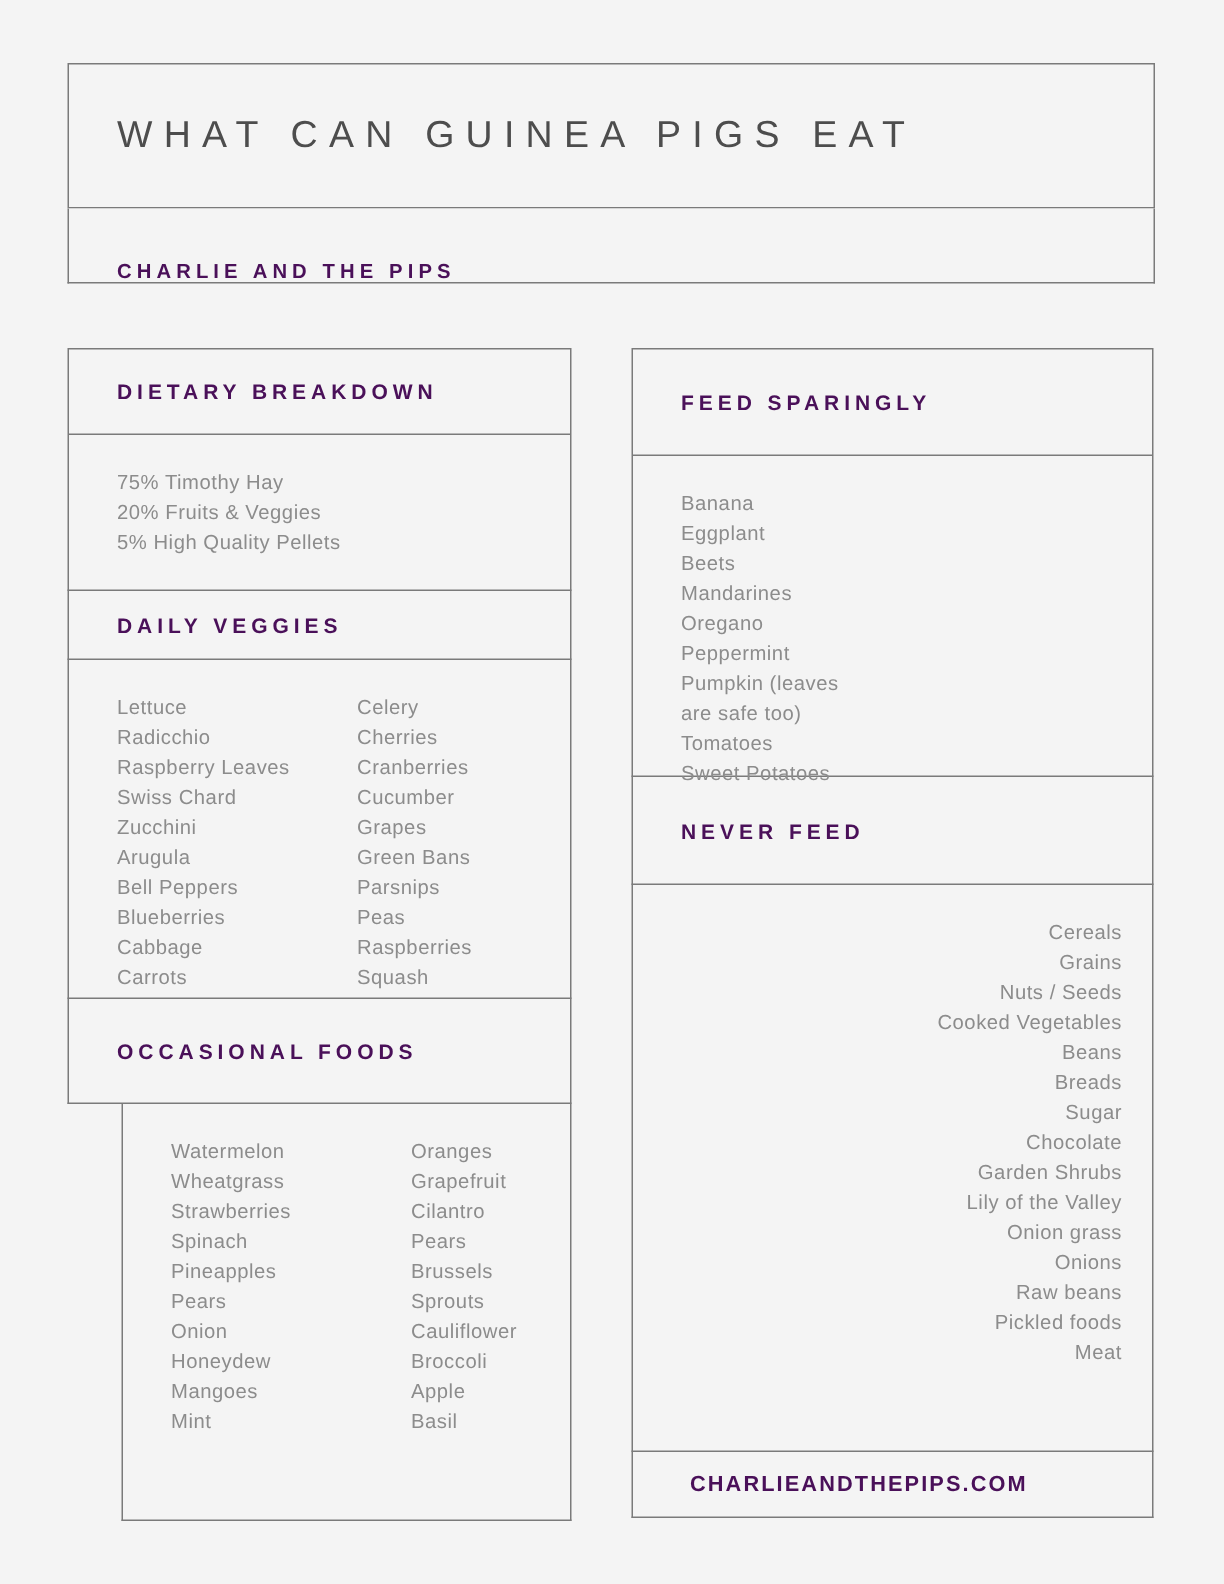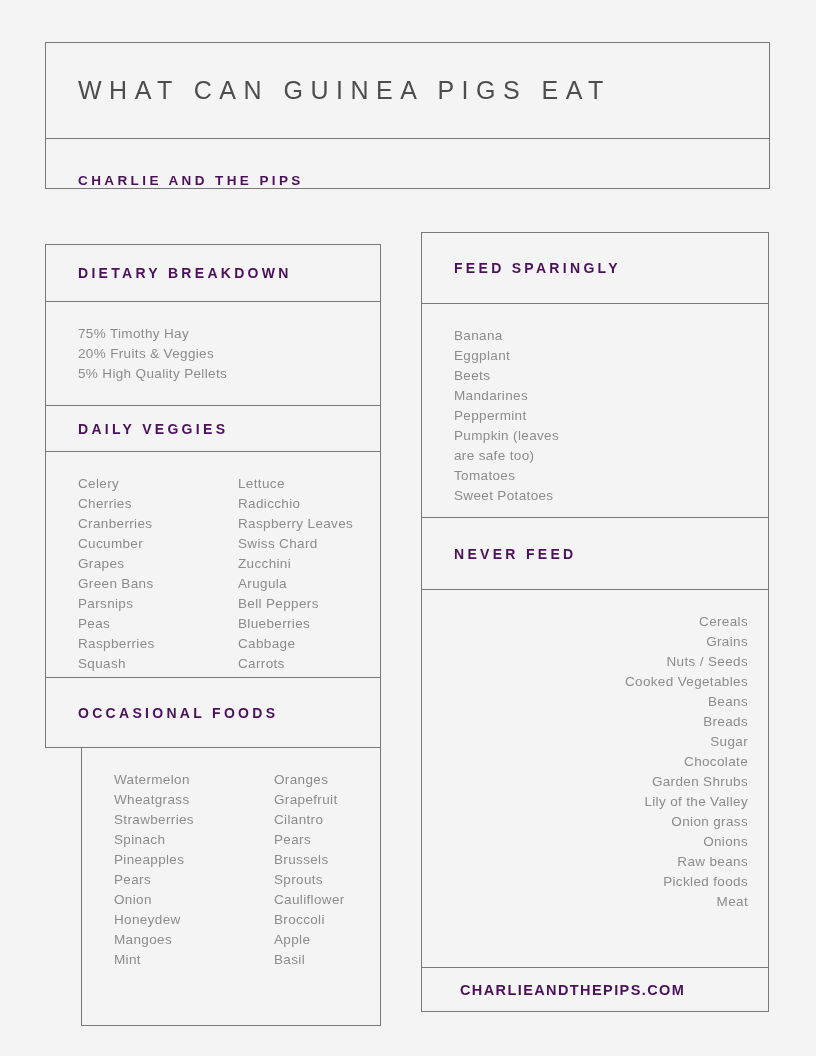--- a/index.html
+++ b/index.html
@@ -78,21 +78,21 @@
     box-sizing: border-box;
   }
   .sec-head-title {
     font-size: 14px;
     letter-spacing: 3.3px;
     font-weight: 700;
     color: #4a1059;
     padding-left: 32px;
     white-space: nowrap;
   }
-  .h-58 { height: 58px; margin-top: 12px; }
+  .h-58 { height: 58px; }
   .h-46 { height: 46px; }
   .h-70 { height: 70px; }
   .h-72 { height: 72px; }
 
   
   .sec-body {
     box-sizing: border-box;
     padding: 22px 20px 20px 32px;
   }
 
@@ -163,44 +163,44 @@
         <li>20% Fruits &amp; Veggies</li>
         <li>5% High Quality Pellets</li>
       </ul>
     </div>
 
     <div class="box sec-head h-46">
       <div class="sec-head-title">DAILY VEGGIES</div>
     </div>
     <div class="box sec-body body-veggies">
       <div class="two-col">
+        <ul class="plain-list">
+          <li>Lettuce</li>
+          <li>Radicchio</li>
+          <li>Raspberry Leaves</li>
+          <li>Swiss Chard</li>
+          <li>Zucchini</li>
+          <li>Arugula</li>
+          <li>Bell Peppers</li>
+          <li>Blueberries</li>
+          <li>Cabbage</li>
+          <li>Carrots</li>
+        </ul>
         <ul class="plain-list">
           <li>Celery</li>
           <li>Cherries</li>
           <li>Cranberries</li>
           <li>Cucumber</li>
           <li>Grapes</li>
           <li>Green Bans</li>
           <li>Parsnips</li>
           <li>Peas</li>
           <li>Raspberries</li>
           <li>Squash</li>
         </ul>
-        <ul class="plain-list">
-          <li>Lettuce</li>
-          <li>Radicchio</li>
-          <li>Raspberry Leaves</li>
-          <li>Swiss Chard</li>
-          <li>Zucchini</li>
-          <li>Arugula</li>
-          <li>Bell Peppers</li>
-          <li>Blueberries</li>
-          <li>Cabbage</li>
-          <li>Carrots</li>
-        </ul>
       </div>
     </div>
 
     <div class="box sec-head h-70">
       <div class="sec-head-title">OCCASIONAL FOODS</div>
     </div>
     <div class="box sec-body body-occ">
       <div class="two-col">
         <ul class="plain-list">
           <li>Watermelon</li>
@@ -235,20 +235,21 @@
 
     <div class="box sec-head h-72">
       <div class="sec-head-title">FEED SPARINGLY</div>
     </div>
     <div class="box sec-body body-spar">
       <ul class="plain-list">
         <li>Banana</li>
         <li>Eggplant</li>
         <li>Beets</li>
         <li>Mandarines</li>
+        <li>Oregano</li>
         <li>Peppermint</li>
         <li>Pumpkin (leaves</li>
         <li>are safe too)</li>
         <li>Tomatoes</li>
         <li>Sweet Potatoes</li>
       </ul>
     </div>
 
     <div class="box sec-head h-72">
       <div class="sec-head-title">NEVER FEED</div>

